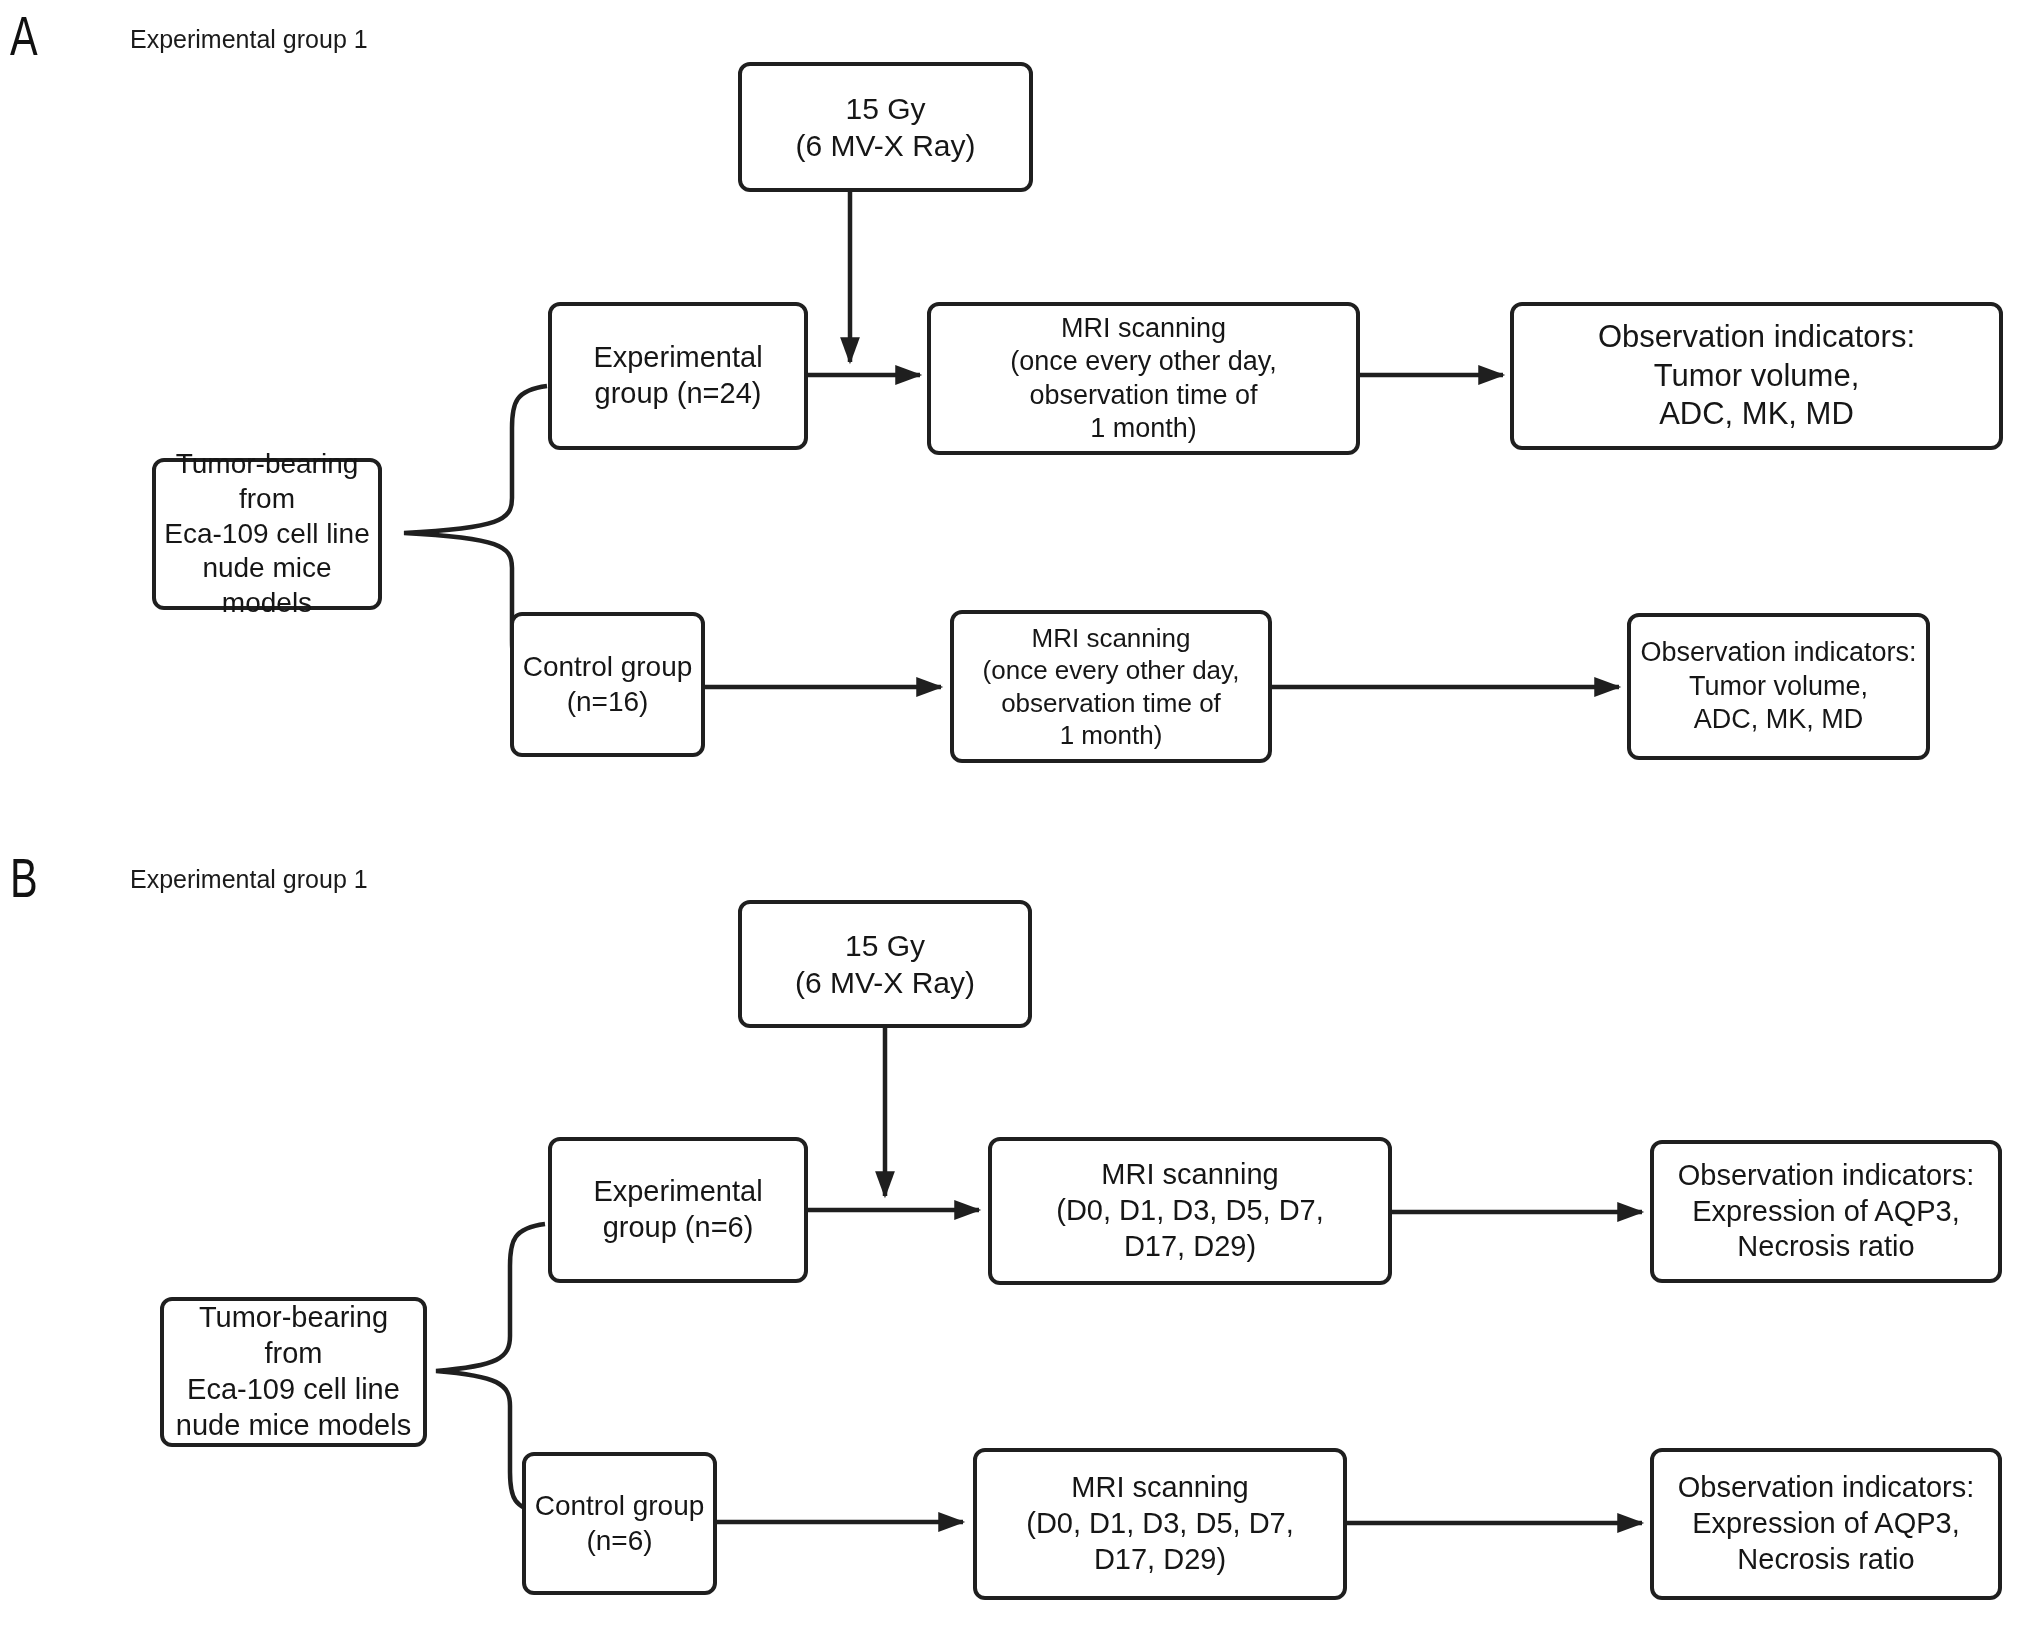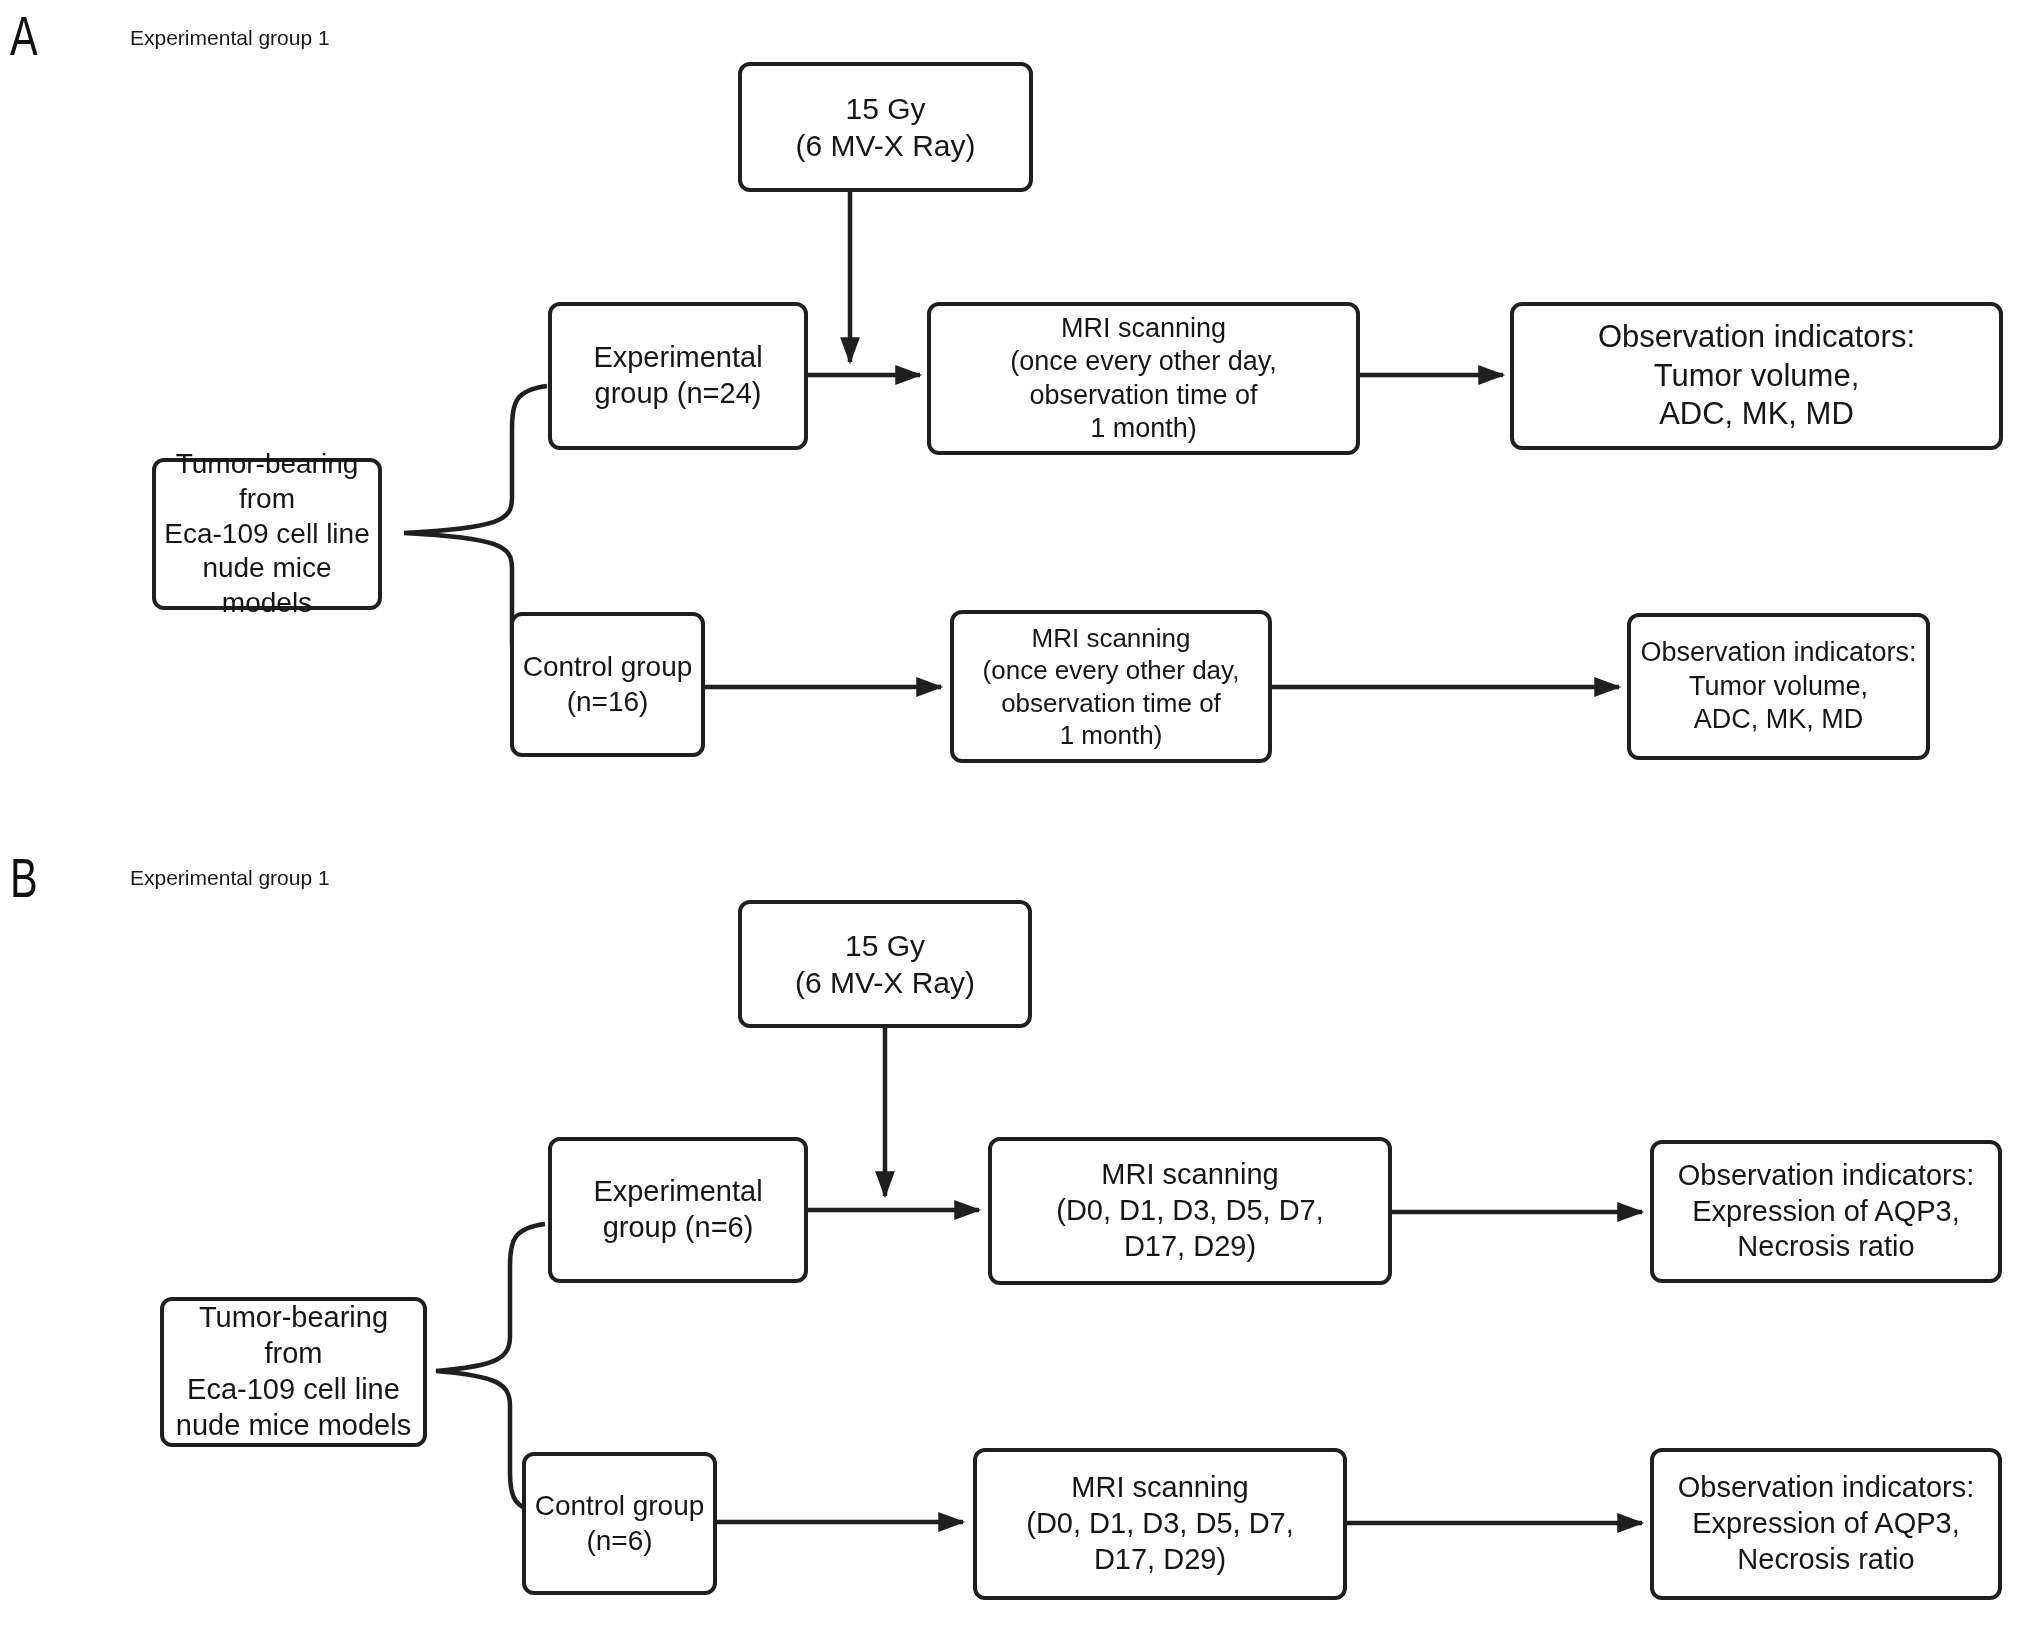--- a/index.html
+++ b/index.html
@@ -24,21 +24,21 @@
   .panel-label{
     position:absolute;
     font-size:56px;
     line-height:1;
     color:#111;
     transform:scaleX(0.74);
     transform-origin:left top;
   }
   .panel-title{
     position:absolute;
-    font-size:21px;
+    font-size:25px;
     line-height:1.1;
     color:#1a1a1a;
   }
   .bx{
     position:absolute;
     box-sizing:border-box;
     border:4px solid var(--line);
     border-radius:12px;
     background:#ffffff;
     display:flex;

